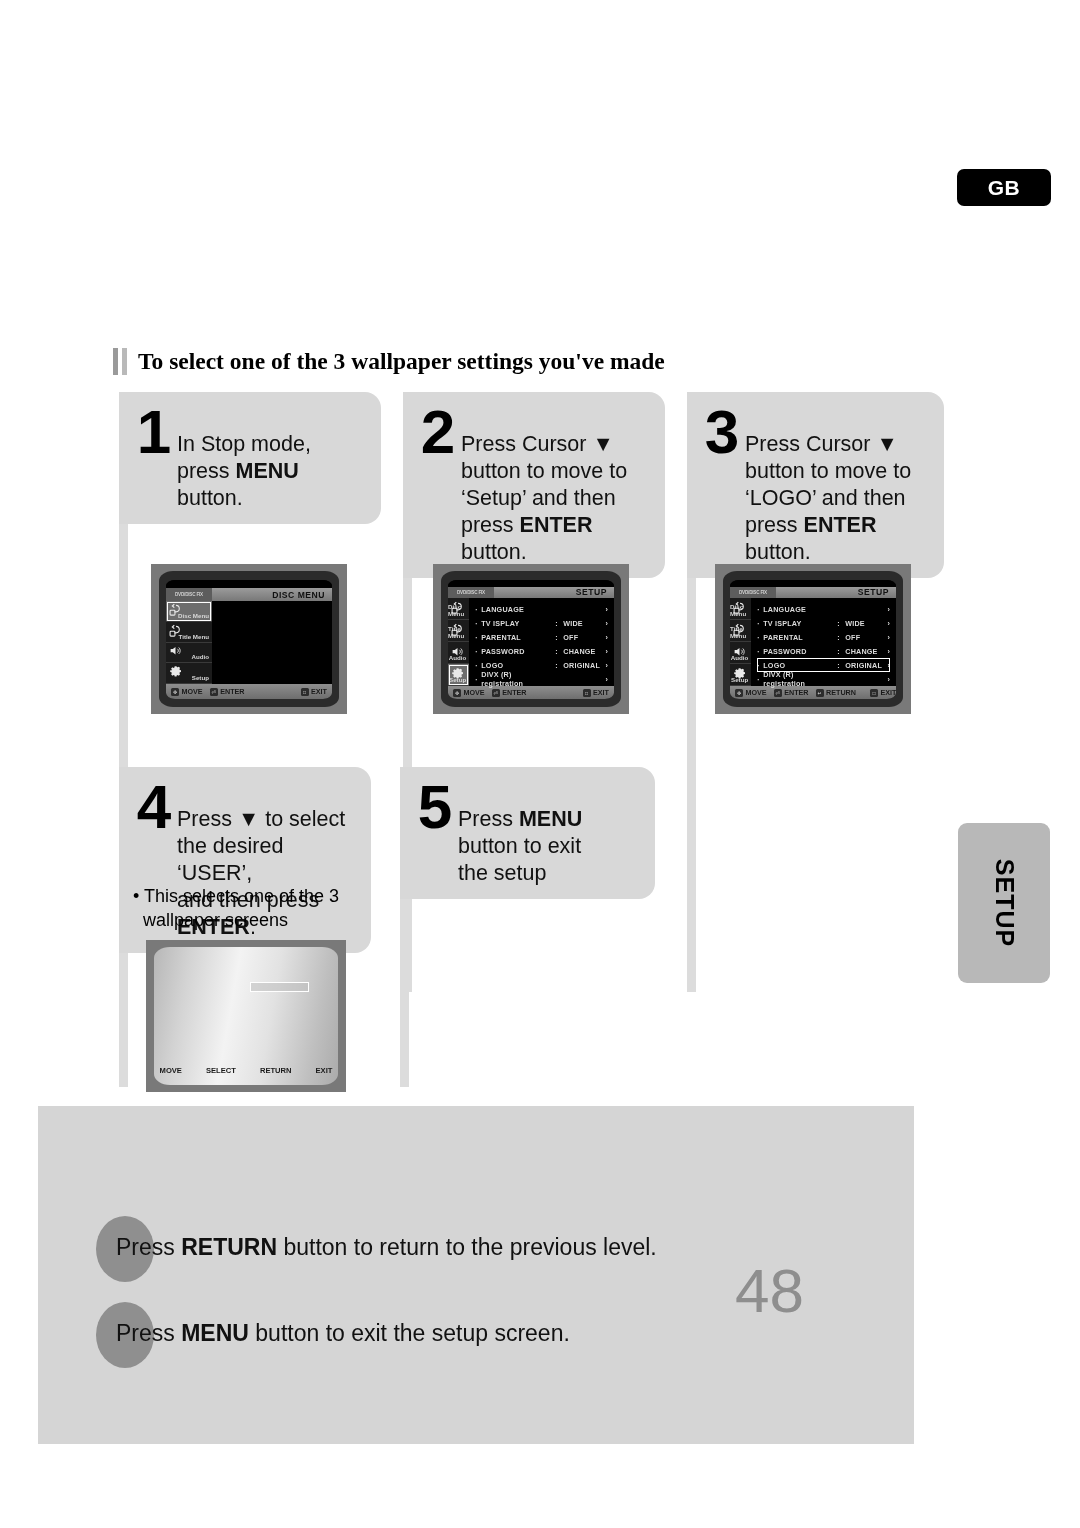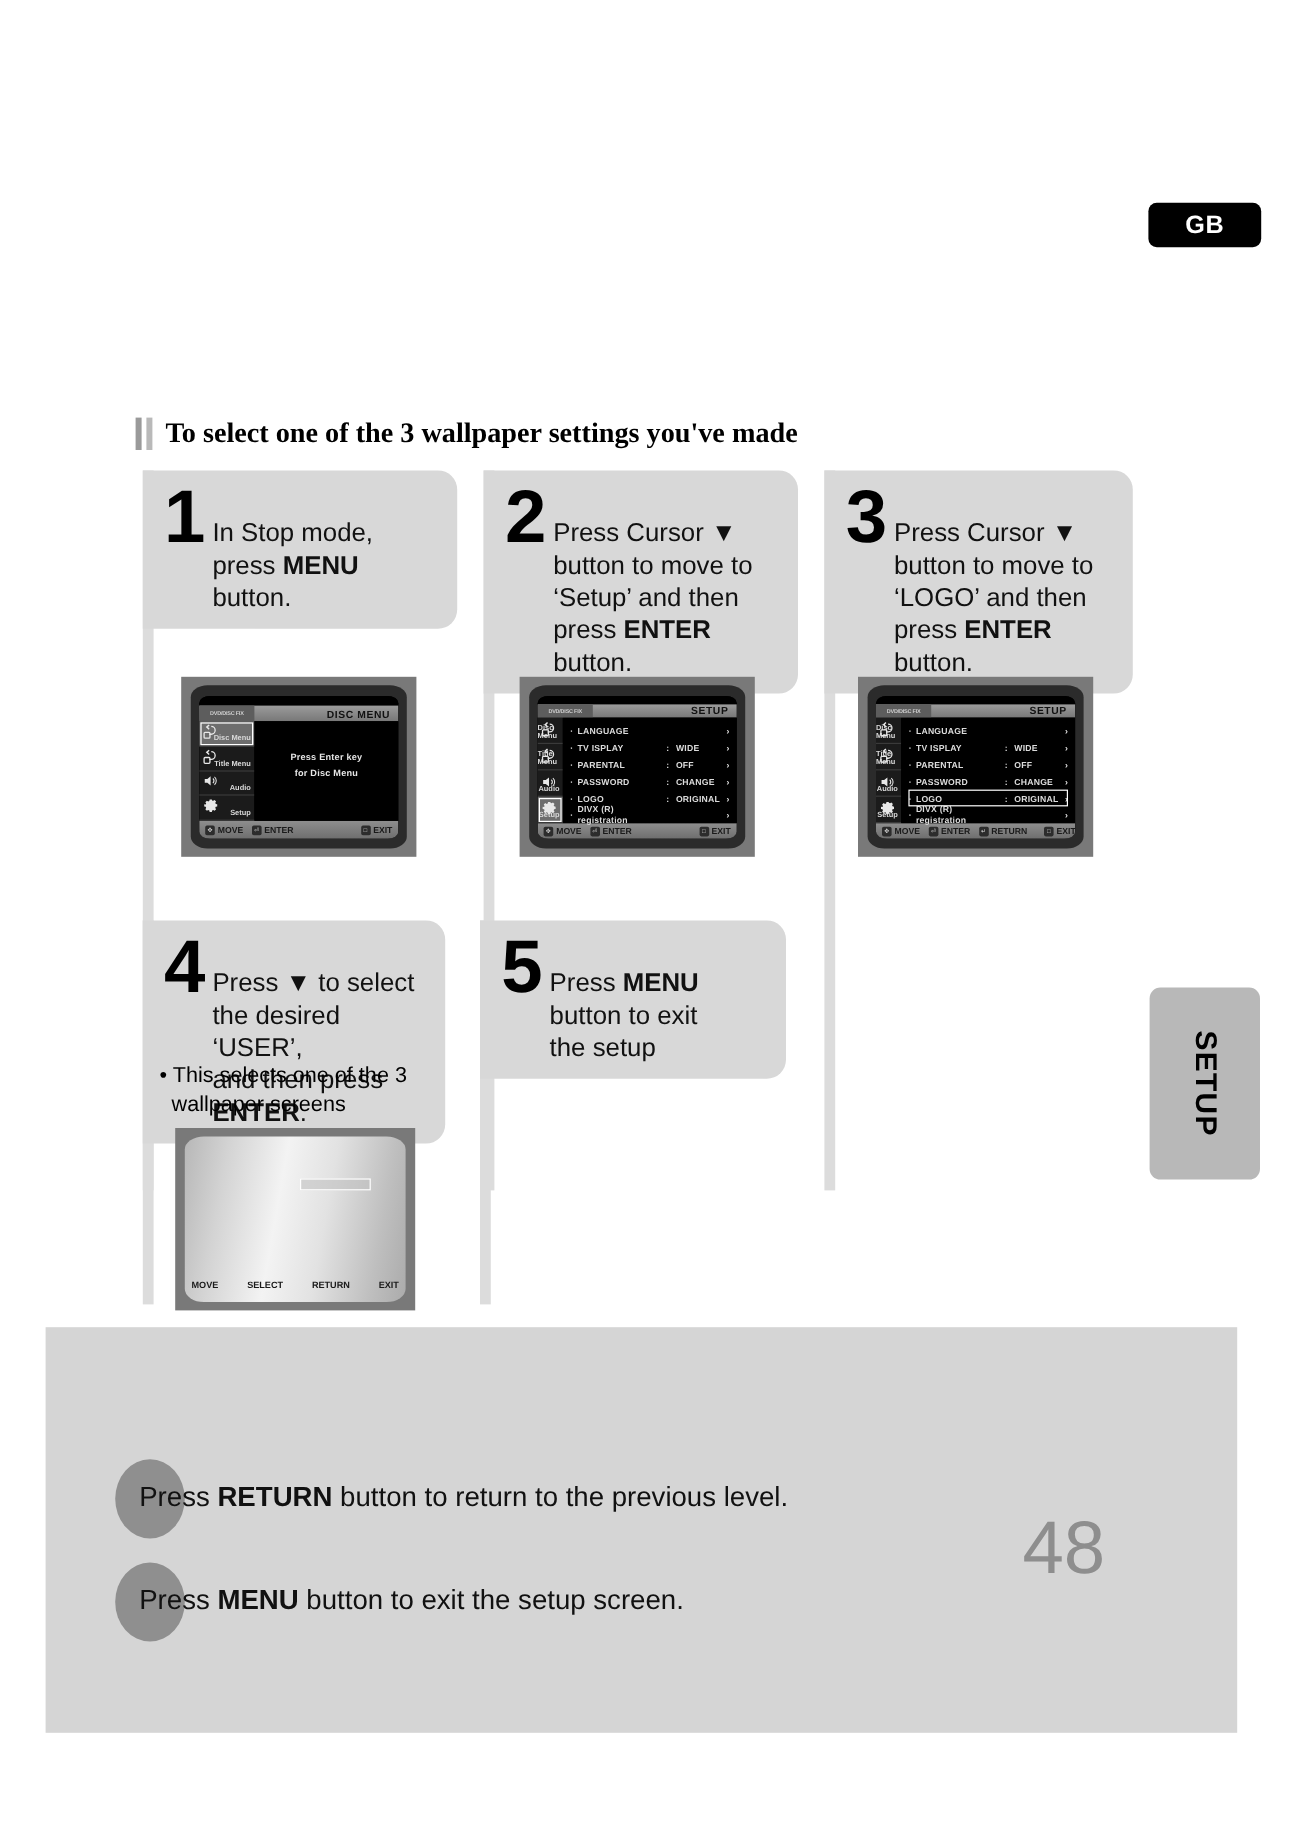--- a/index.html
+++ b/index.html
@@ -172,21 +172,21 @@
   }
   .wall-footer {
     position: absolute; left: 0; right: 0; bottom: 7%;
     display: flex; justify-content: center; gap: 24px;
     font-size: 7.6px; font-weight: bold; color: #1a1a1a;
   }
 
   
   .bottom-panel {
     position: absolute; left: 38px; top: 1106px;
-    width: 993px; height: 338px;
+    width: 876px; height: 338px;
     background: #d5d5d5;
   }
   .bp-dot {
     position: absolute; left: 58px;
     width: 58px; height: 66px; border-radius: 50%;
     background: #8f8f8f;
   }
   .bp-text {
     position: absolute; left: 78px;
     font-size: 23px; color: #111; white-space: nowrap;
@@ -270,26 +270,20 @@
                 </div>
                 <div class="osd-side-item">
                   <span class="ico">
                     <svg viewBox="0 0 24 24" fill="currentColor">
                       <path d="M12 8.5a3.5 3.5 0 1 0 0 7 3.5 3.5 0 0 0 0-7zm9-1.2-2.3-.5a7 7 0 0 0-.7-1.7l1.3-2-2.4-2.4-2 1.3a7 7 0 0 0-1.7-.7L12.7 0h-3.4l-.5 2.3a7 7 0 0 0-1.7.7l-2-1.3-2.4 2.4 1.3 2a7 7 0 0 0-.7 1.7L1 7.3v3.4l2.3.5c.2.6.4 1.2.7 1.7l-1.3 2 2.4 2.4 2-1.3c.5.3 1.1.5 1.7.7l.5 2.3h3.4l.5-2.3c.6-.2 1.2-.4 1.7-.7l2 1.3 2.4-2.4-1.3-2c.3-.5.5-1.1.7-1.7l2.3-.5V7.3z" transform="translate(1.2,2)"></path>
                     </svg>
                   </span>
                   <span class="lbl">Setup</span>
                 </div>
               </div>
-              <div class="osd-main">
-                <div class="osd-msg">
-                  <div>Press Enter key</div>
-                  <div>for Disc Menu</div>
-                </div>
-              </div>
             </div>
             <div class="osd-footer">
               <span class="fi">
                 <span class="k">✥</span>
                 <span class="t">MOVE</span>
               </span>
               <span class="fi">
                 <span class="k">⏎</span>
                 <span class="t">ENTER</span>
               </span>

